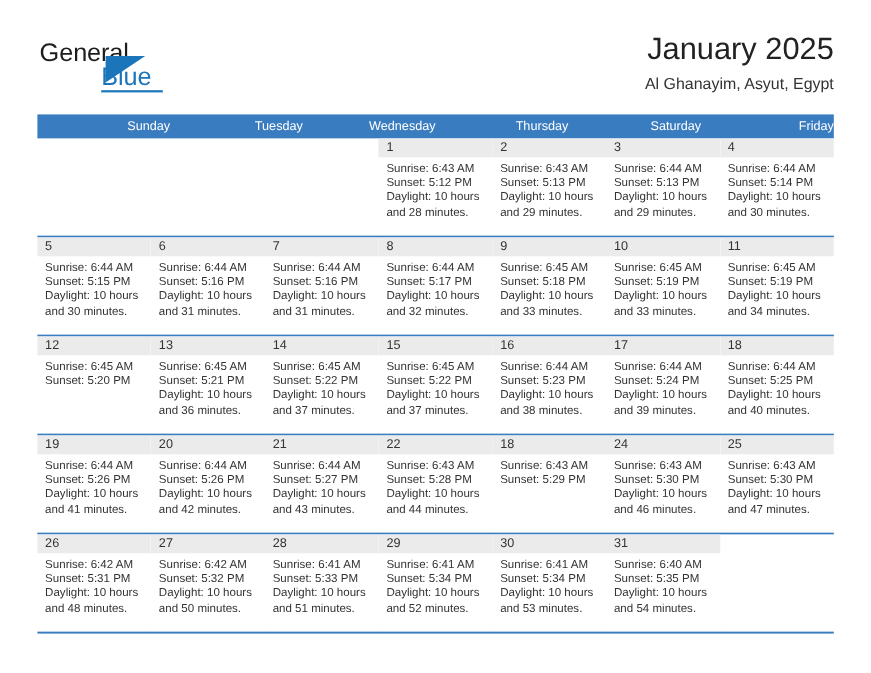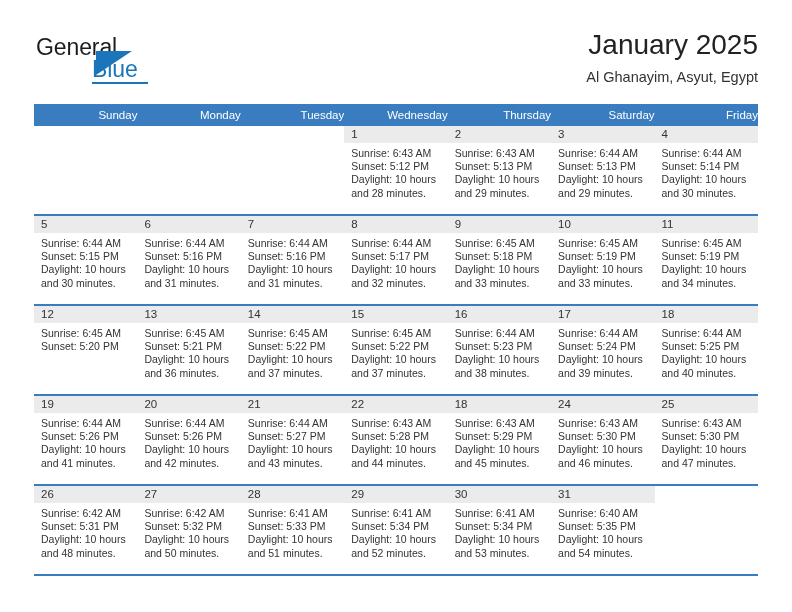--- a/index.html
+++ b/index.html
@@ -181,21 +181,20 @@
     <div class="title-block">
       <div class="cal-title">January 2025</div>
       <div class="cal-subtitle">Al Ghanayim, Asyut, Egypt</div>
     </div>
 
   </div>
 
   <div class="calendar">
     <div class="weekday-row" id="weekday-row">
         <div class="weekday-cell">Sunday</div>
-        <div class="weekday-cell">Monday</div>
         <div class="weekday-cell">Tuesday</div>
         <div class="weekday-cell">Wednesday</div>
         <div class="weekday-cell">Thursday</div>
         <div class="weekday-cell">Saturday</div>
         <div class="weekday-cell">Friday</div>
       </div>
     <div id="weeks-container">
         <div class="week-row first">
           <div class="day-cell">
             <div class="daynum-band">
@@ -437,21 +436,20 @@
               <div class="daylight-line">Daylight: 10 hours and 44 minutes.</div>
             </div>
           </div>
           <div class="day-cell filled">
             <div class="daynum-band">
               <span class="daynum">18</span>
             </div>
             <div class="day-body">
               <div>Sunrise: 6:43 AM</div>
               <div>Sunset: 5:29 PM</div>
-              <div class="daylight-line">Daylight: 10 hours and 45 minutes.</div>
             </div>
           </div>
           <div class="day-cell filled">
             <div class="daynum-band">
               <span class="daynum">24</span>
             </div>
             <div class="day-body">
               <div>Sunrise: 6:43 AM</div>
               <div>Sunset: 5:30 PM</div>
               <div class="daylight-line">Daylight: 10 hours and 46 minutes.</div>

